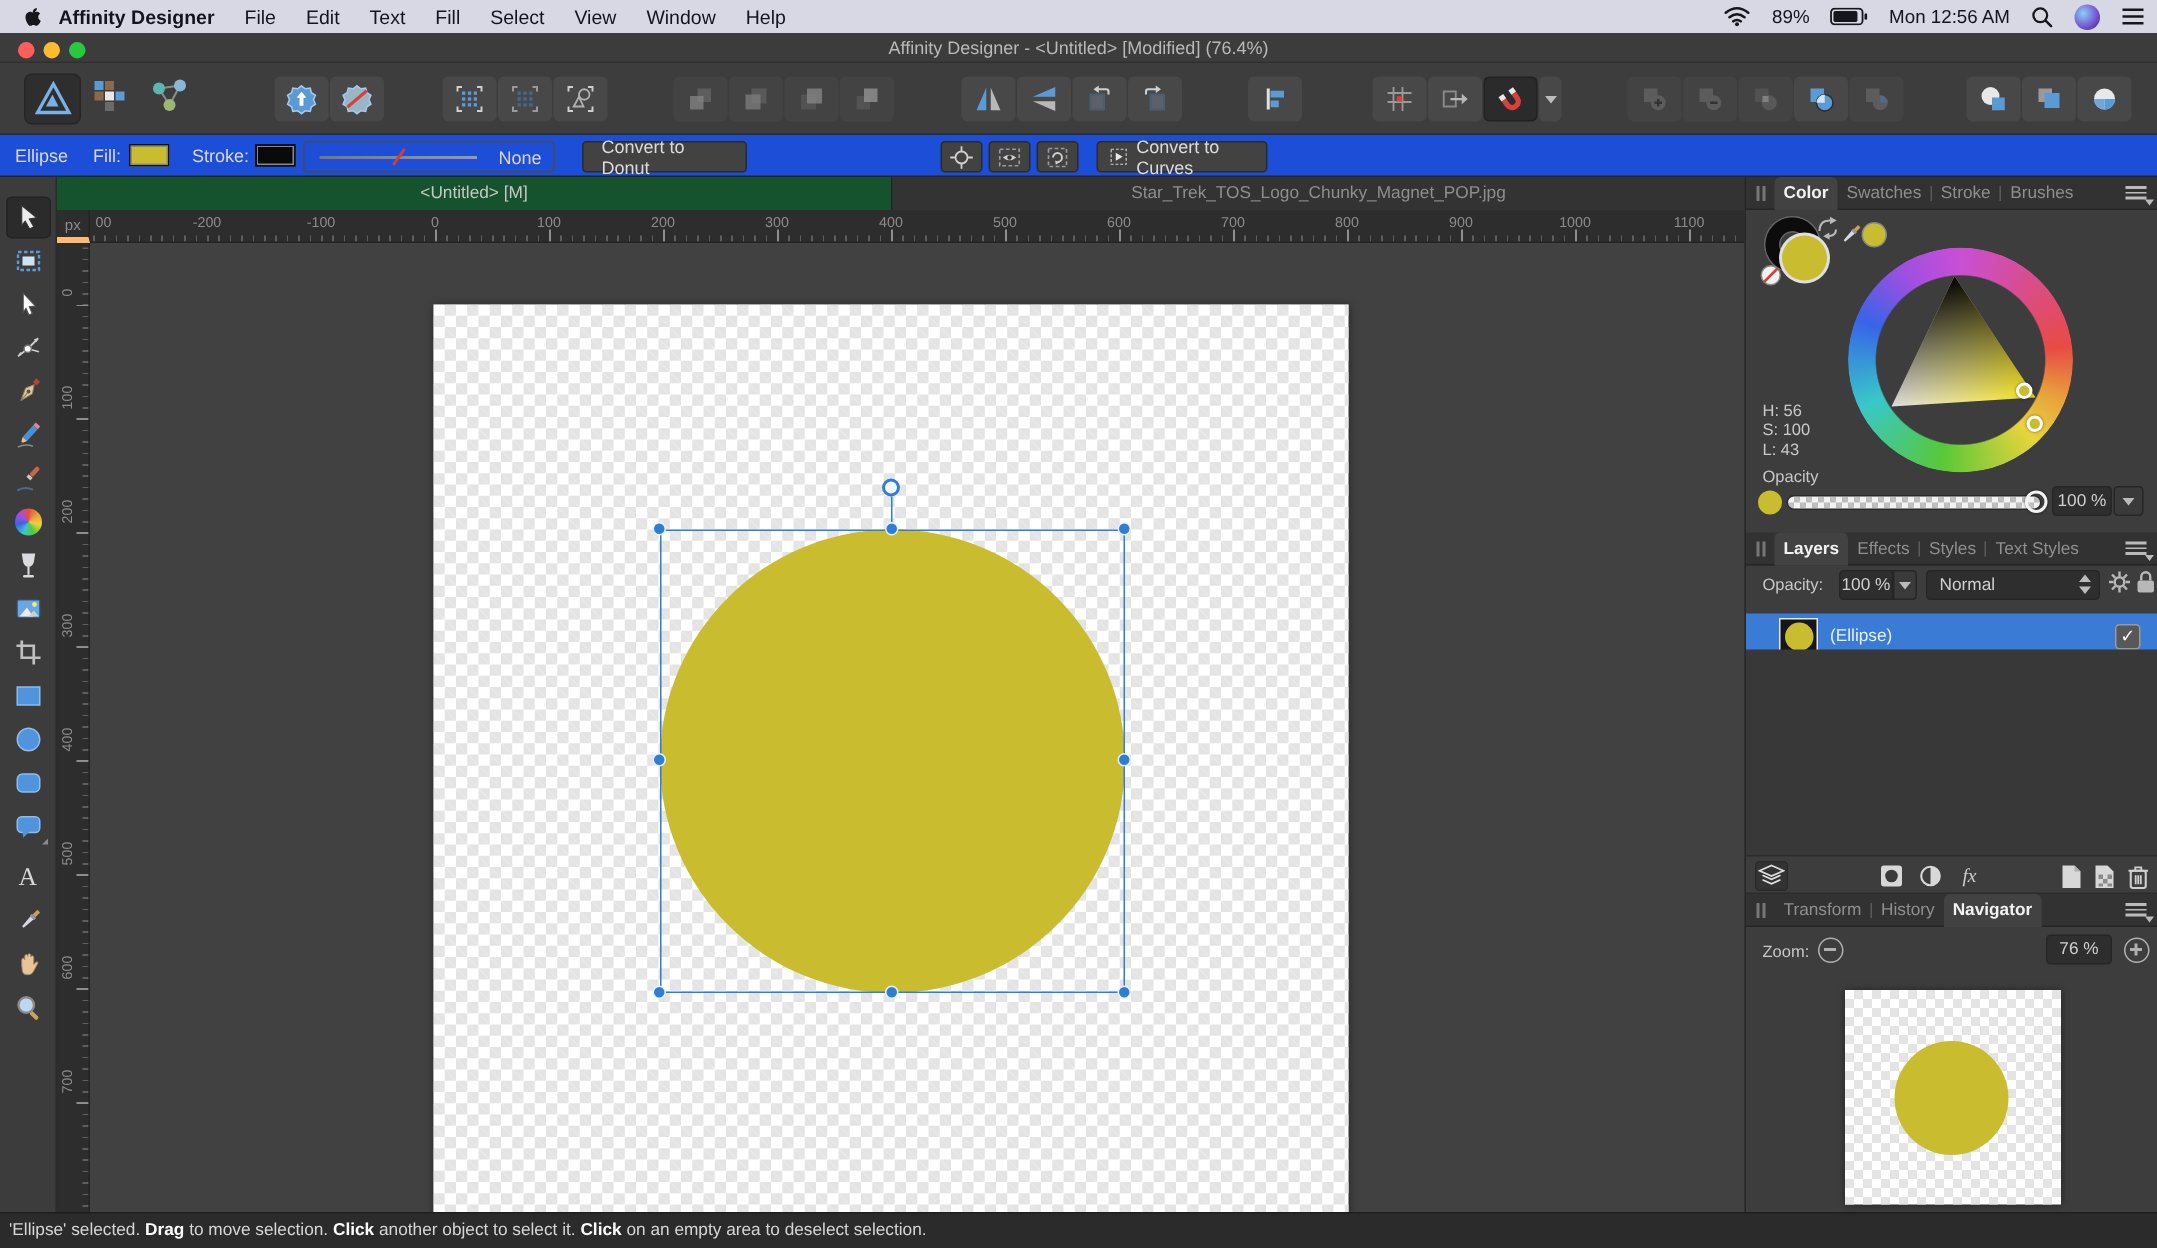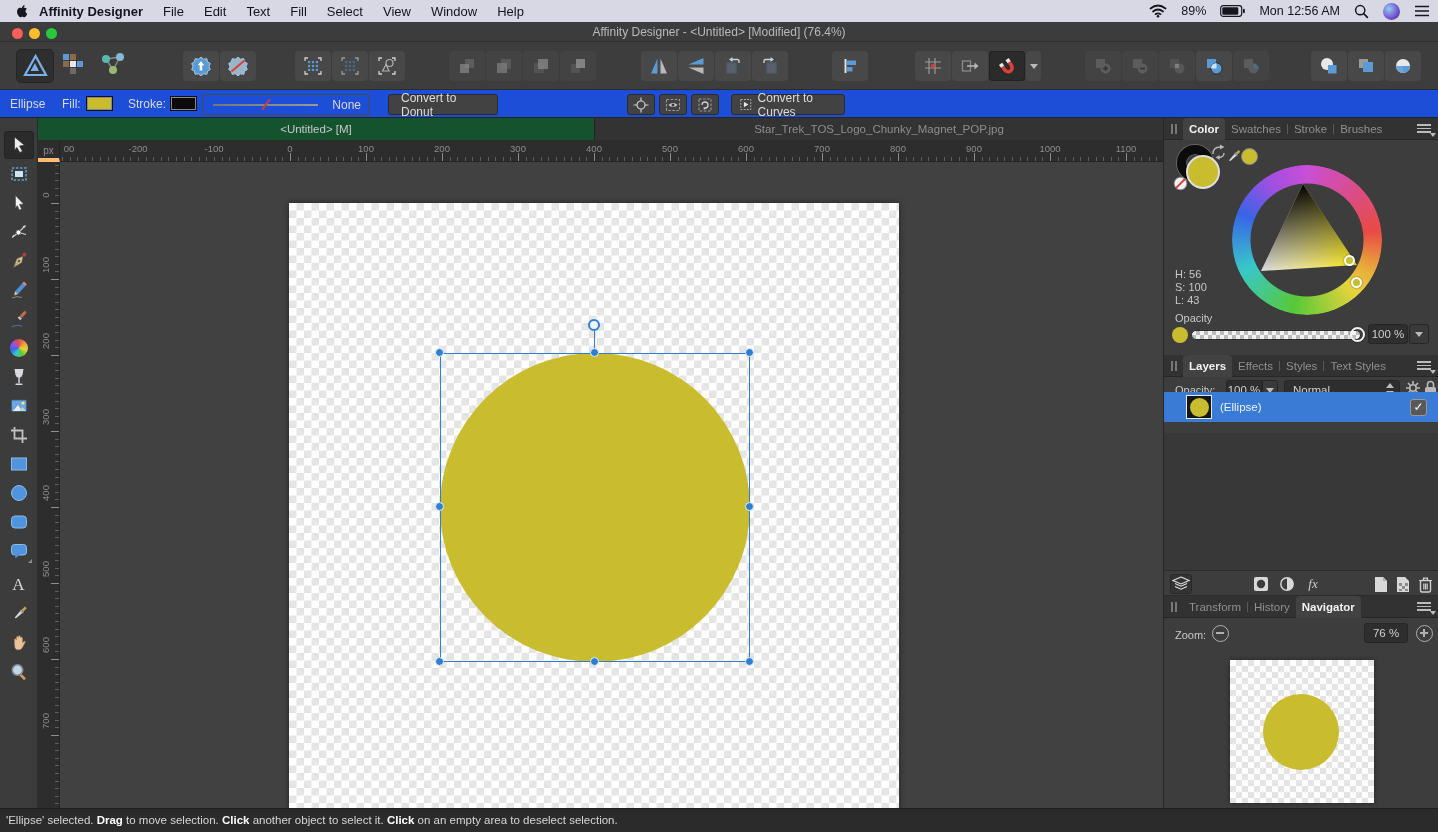--- a/index.html
+++ b/index.html
@@ -133,21 +133,21 @@
       linear-gradient(45deg,#bbb 25%,transparent 25%,transparent 75%,#bbb 75%),
       linear-gradient(45deg,#bbb 25%,transparent 25%,transparent 75%,#bbb 75%);
     background-size:8px 8px; background-position:0 0,4px 4px; background-color:#f2f2f2; }
   #op-knob { position:absolute; left:186px; top:209px; width:15px; height:15px; border-radius:50%;
     background:transparent; border:2px solid #f2f2f2; box-shadow:0 0 2px rgba(0,0,0,.6); }
   .valbox { position:absolute; height:20px; background:#2e2e2e; border:1px solid #262626;
     border-radius:3px; color:#d0d0d0; display:flex; align-items:center; justify-content:center; font-size:11.5px; }
   .dropbtn { position:absolute; height:20px; width:20px; background:#3a3a3a; border:1px solid #262626;
     border-radius:3px; display:flex; align-items:center; justify-content:center; }
 
-  #layer-row { position:absolute; left:0; top:274px; width:275px; height:30px; background:#3a7bd5;
+  #layer-row { position:absolute; left:0; top:291px; width:275px; height:30px; background:#3a7bd5;
     display:flex; align-items:center; }
   #layer-thumb { width:26px; height:24px; background:#161616; border:1px solid #e8e8e8;
     margin-left:22px; position:relative; }
   #layer-thumb i { position:absolute; left:3px; top:2px; width:19px; height:19px; border-radius:50%; }
   #layer-row .lname { margin-left:8px; color:#eaf1fb; font-size:11.5px; }
   #layer-check { position:absolute; right:12px; width:17px; height:17px; background:#585858;
     border:1px solid #9a9a9a; border-radius:3px; color:#fff; font-size:12px; text-align:center; line-height:15px; }
   #layers-empty { position:absolute; left:0; top:315px; width:275px; height:137px; background:#383838; }
   #layers-bar { position:absolute; left:0; top:452px; width:275px; height:26px; background:#3d3d3d;
     border-top:1px solid #2c2c2c; border-bottom:1px solid #2c2c2c; }

